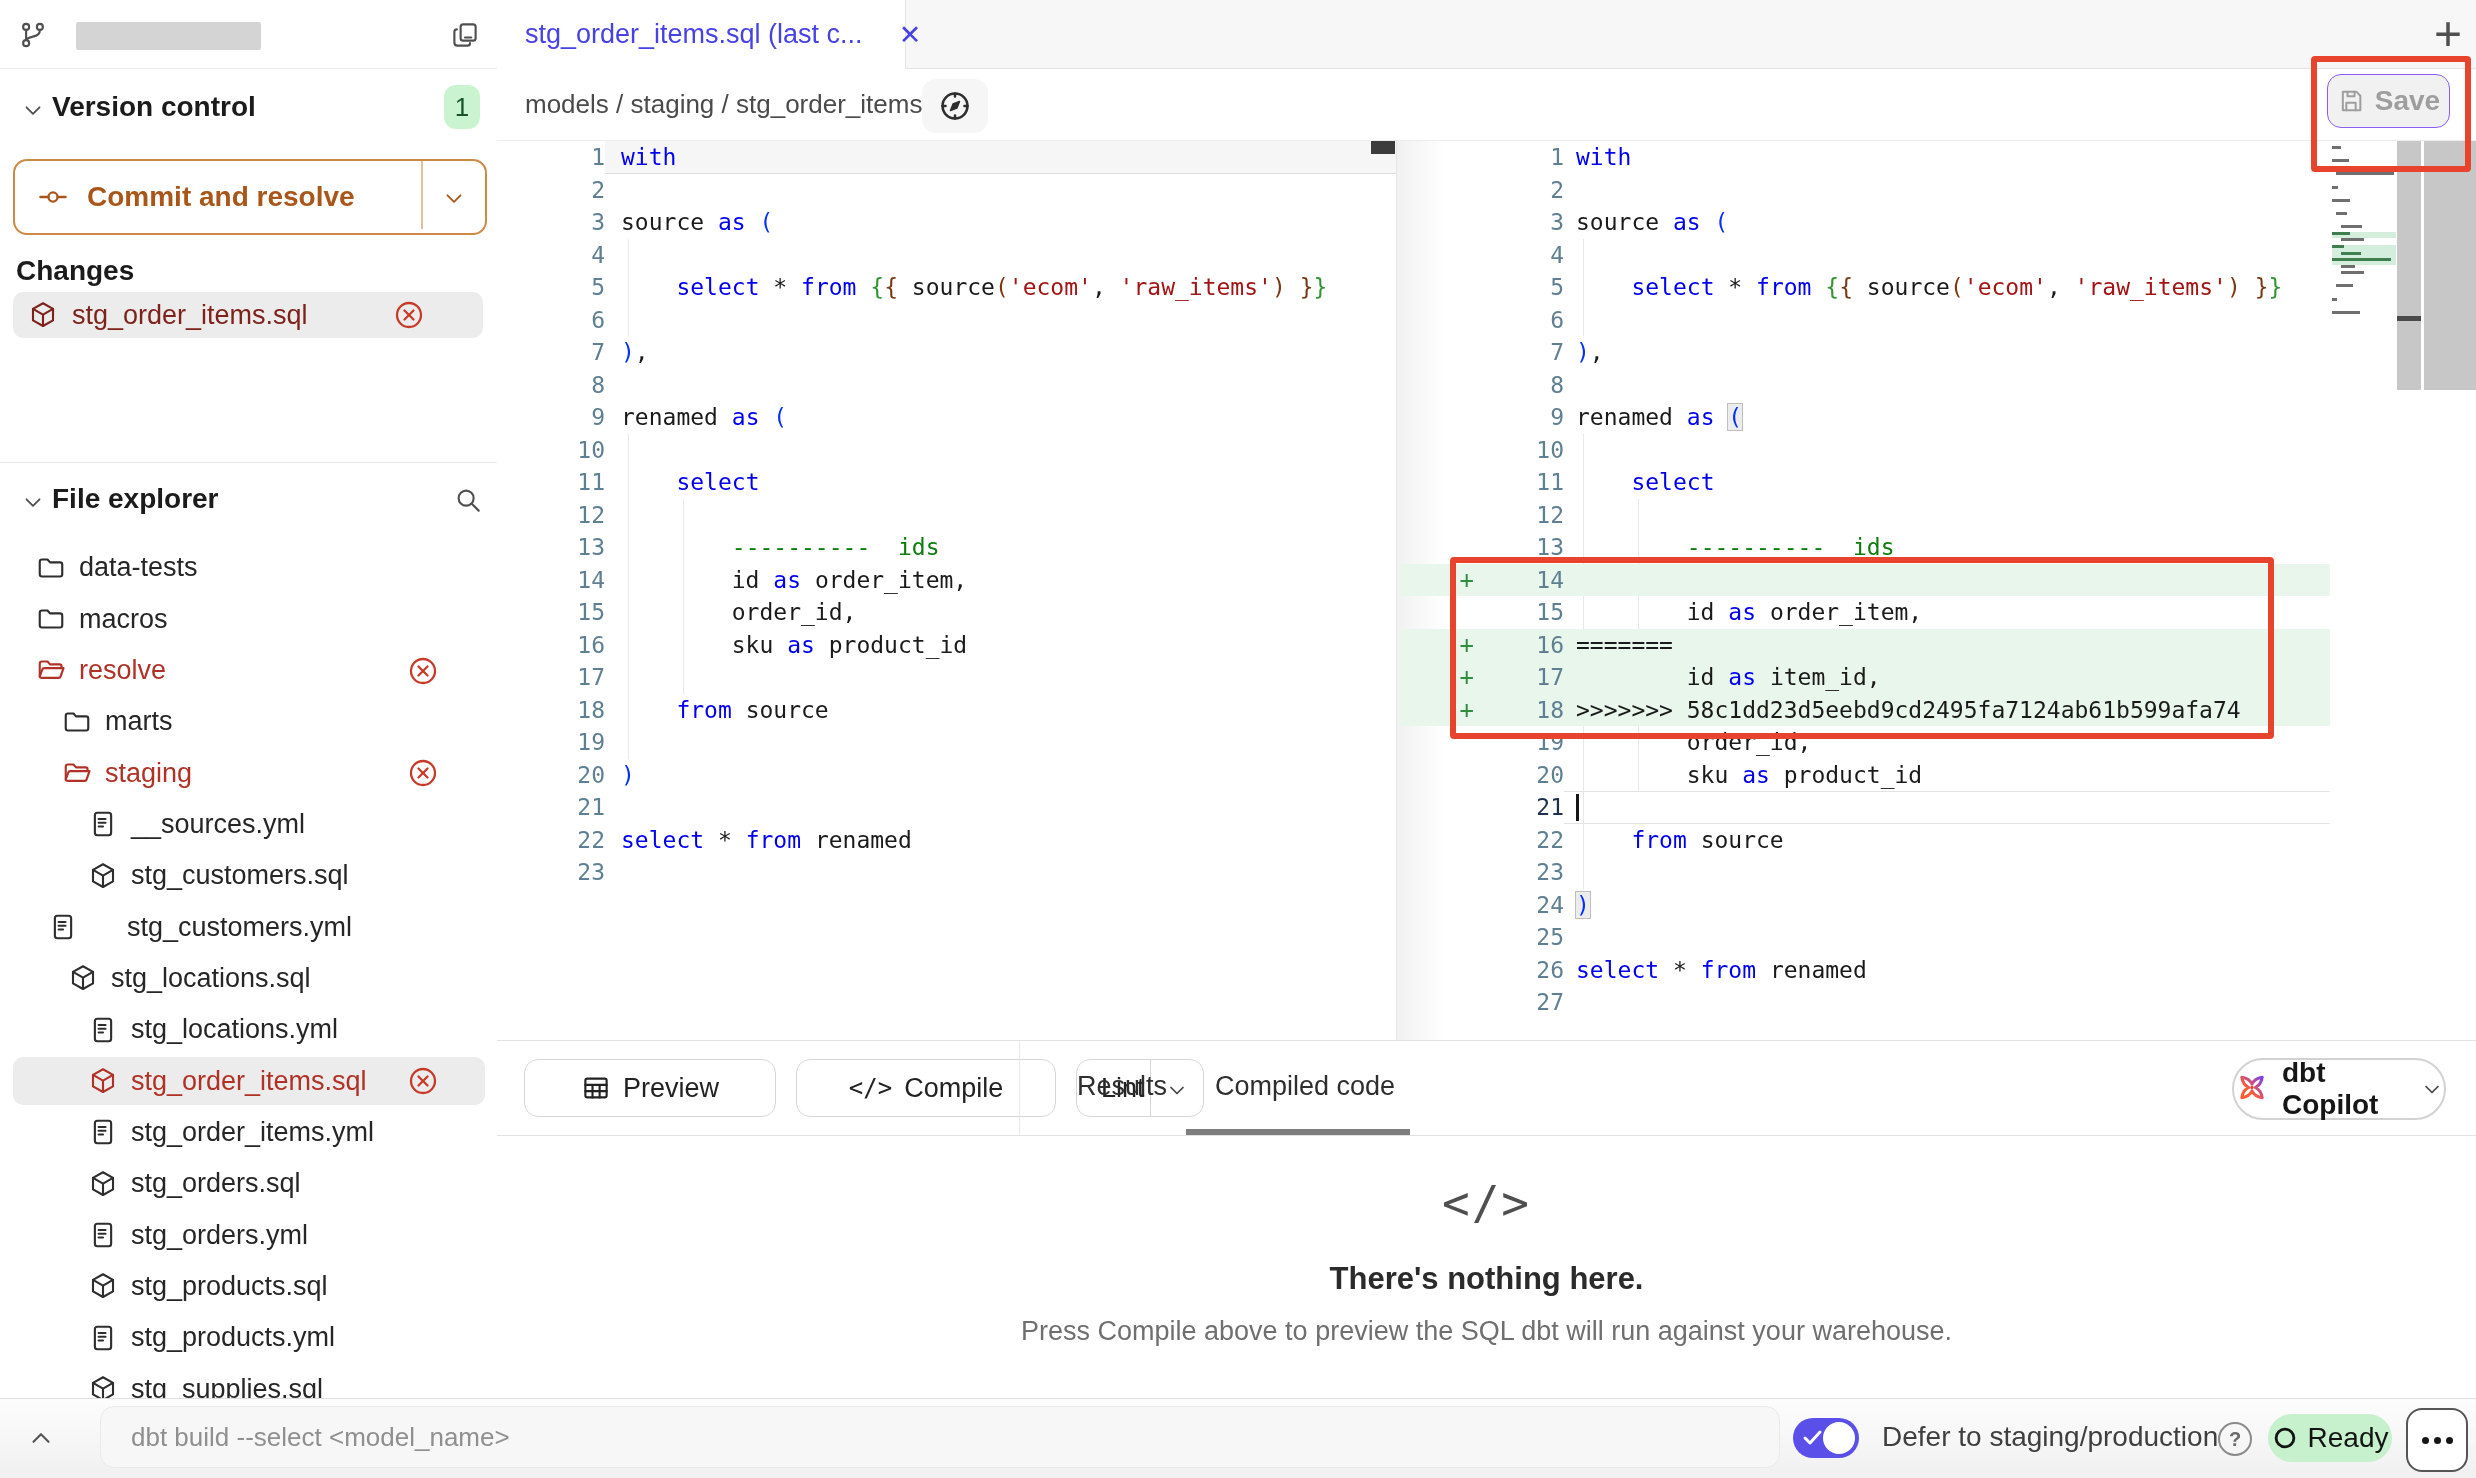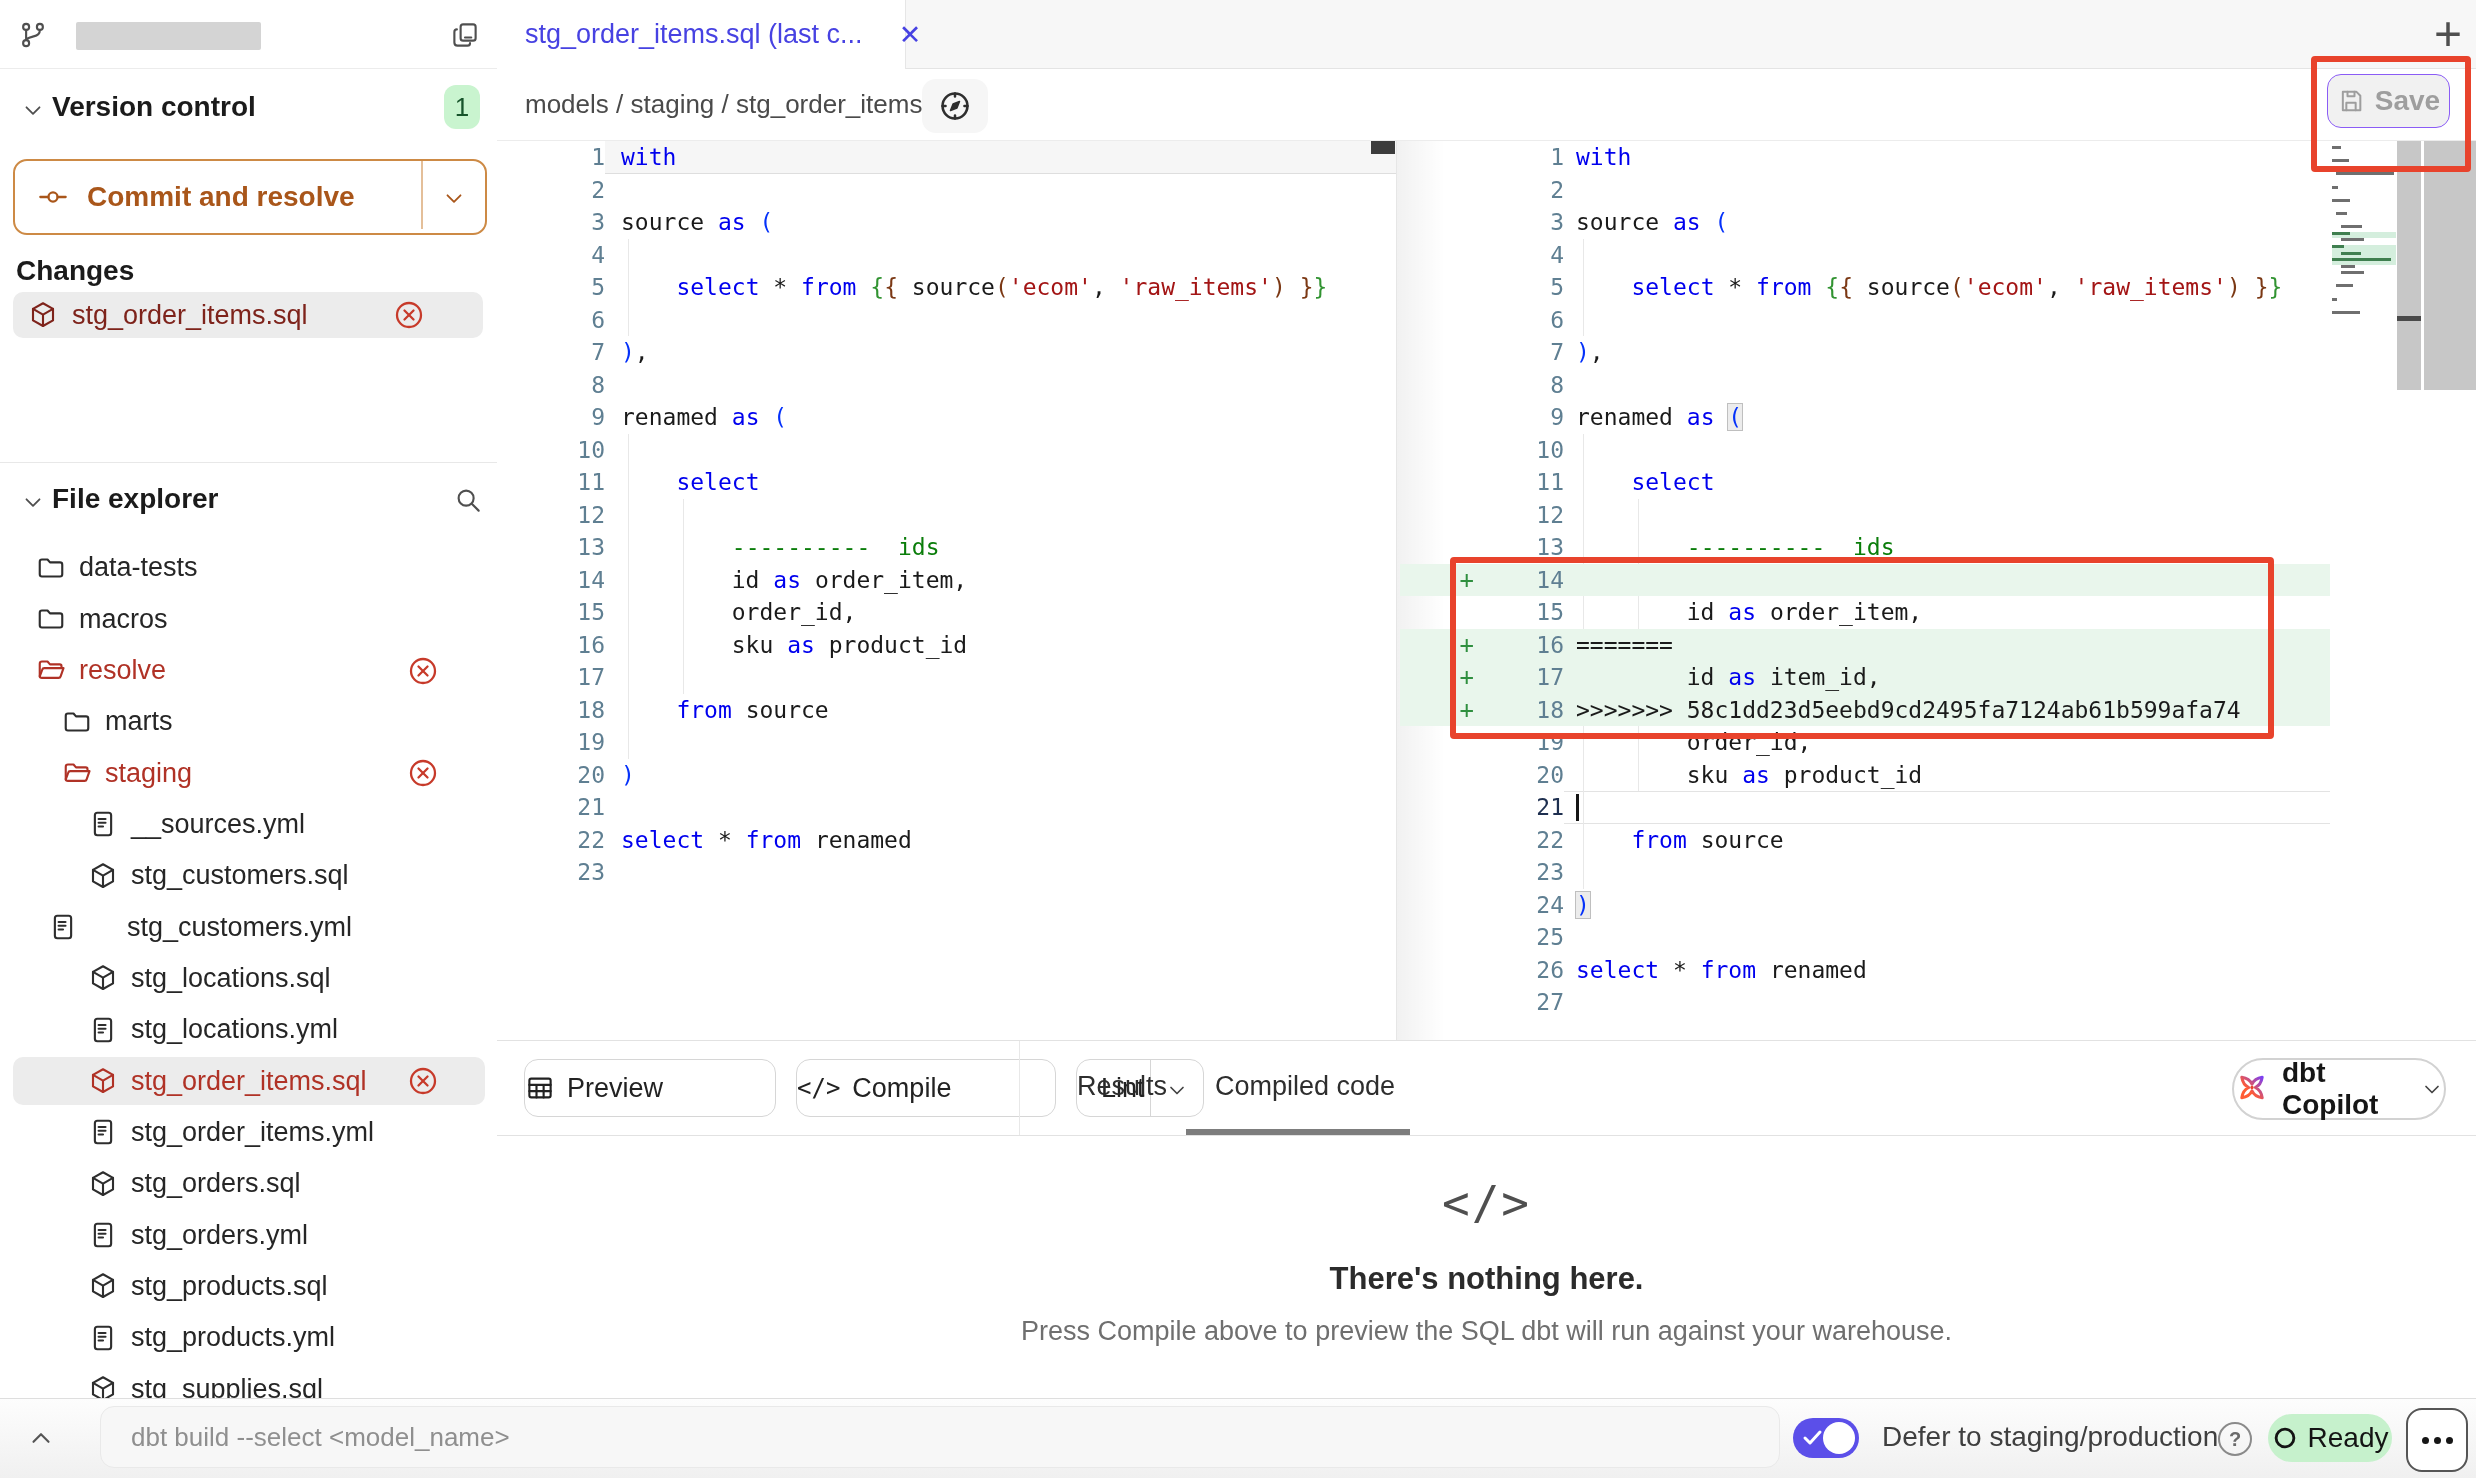--- a/index.html
+++ b/index.html
@@ -93,21 +93,21 @@
   #sc-b{position:absolute;left:1927px;top:-1px;width:52px;height:250px;background:#c7c7c7;}
 
   
   #ann-conflict{position:absolute;left:1450px;top:557px;width:812px;height:170px;border:6px solid #e8432c;border-radius:4px;z-index:30;pointer-events:none;}
   #ann-save{position:absolute;left:2311px;top:56px;width:148px;height:104px;border:6px solid #e8432c;border-radius:4px;z-index:30;pointer-events:none;}
 
   
   #toolbar{position:absolute;left:497px;top:1040px;width:1979px;height:96px;background:#fff;
     border-top:1px solid #e2e2e2;border-bottom:1px solid #e2e2e2;box-sizing:border-box;}
   .tbtn{position:absolute;top:18px;height:58px;border:1px solid #d6d6d6;border-radius:14px;background:#fff;
-    display:flex;align-items:center;gap:12px;font-size:27px;color:#222;cursor:pointer;box-sizing:border-box;}
+    display:flex;align-items:center;justify-content:center;gap:12px;font-size:27px;color:#222;cursor:pointer;box-sizing:border-box;}
   #btn-preview{left:27px;width:252px;}
   #btn-compile{left:299px;width:260px;}
   #lint-wrap{position:absolute;left:579px;top:18px;width:128px;height:58px;border:1px solid #d6d6d6;border-radius:14px;
     display:flex;align-items:center;box-sizing:border-box;cursor:pointer;}
   #lint-wrap .lbl{font-size:27px;color:#222;margin-left:24px;}
   #lint-wrap .sep{position:absolute;left:73px;top:0;width:1px;height:56px;background:#d6d6d6;}
   #tb-divider{position:absolute;left:522px;top:0px;width:1px;height:94px;background:#e8e8e8;}
   .ptab{position:absolute;top:30px;font-size:27px;color:#2e2e2e;cursor:pointer;white-space:nowrap;}
   #tab-results{left:580px;}
   #tab-compiled{left:718px;}
@@ -301,21 +301,21 @@
           </div>
           <div class="trow" style="padding-left: 48px; gap: 36px;">
             <span class="ic">
               <svg width="30" height="30" viewBox="0 0 24 24" fill="none" stroke="#2e2e2e" stroke-width="1.7" stroke-linecap="round" stroke-linejoin="round">
                 <rect x="5.5" y="3" width="13" height="18" rx="2"></rect>
                 <path d="M8.5 8h5.5M8.5 11h5.5M8.5 14h3.5"></path>
               </svg>
             </span>
             <span class="lbl">stg_customers.yml</span>
           </div>
-          <div class="trow" style="padding-left: 88px;">
+          <div class="trow" style="padding-left: 68px;">
             <span class="ic">
               <svg width="30" height="30" viewBox="0 0 24 24" fill="none" stroke="#2e2e2e" stroke-width="1.7" stroke-linecap="round" stroke-linejoin="round">
                 <path d="M12 2.6l8 4.5v9.2l-8 4.5-8-4.5V7.1z"></path>
                 <path d="M4 7.1l8 4.6 8-4.6M12 11.7v8.8"></path>
               </svg>
             </span>
             <span class="lbl">stg_locations.sql</span>
           </div>
           <div class="trow" style="padding-left: 88px;">
             <span class="ic">

